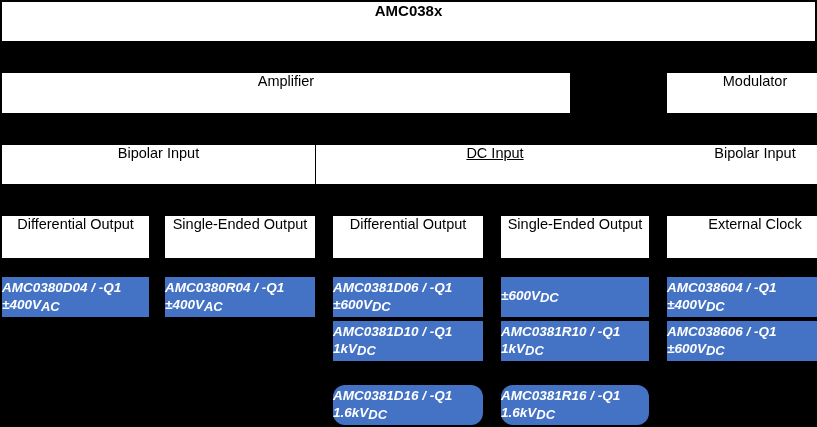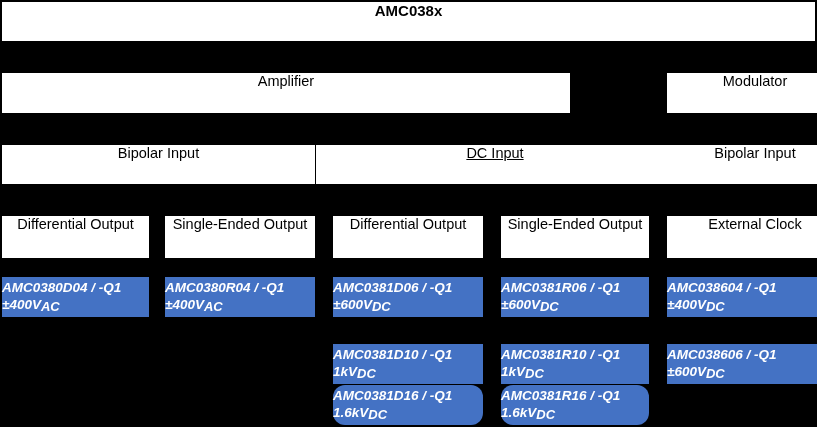--- a/index.html
+++ b/index.html
@@ -31,21 +31,21 @@
     line-height:1.32;
   }
   .vsub { font-size:13px; vertical-align:-2px; }
 
   
   .r1 { top:2px;   height:39px; }
   .r2 { top:73px;  height:40px; }
   .r3 { top:145px; height:39px; }
   .r4 { top:216px; height:42px; }
   .r5 { top:277px; height:40px; }
-  .r6 { top:344px; height:40px; }
+  .r6 { top:321px; height:40px; }
   .r7 { top:385px; height:40px;border-radius:12px; }
 
   
   .c1 { left:2px;   width:147px; }
   .c2 { left:165px; width:150px; }
   .c3 { left:333px; width:150px; }
   .c4 { left:501px; width:148px; }
   .c5 { left:667px; width:176px; }
   .c1-2  { left:2px;   width:313px; }
   .c3-4  { left:316px; width:358px;text-decoration:underline; }
@@ -100,21 +100,20 @@
   </div>
   <div class="box blue r5 c2">
     <div>AMC0380R04 / -Q1</div>
     <div><span>±400V</span><span class="vsub">AC</span></div>
   </div>
   <div class="box blue r5 c3">
     <div>AMC0381D06 / -Q1</div>
     <div><span>±600V</span><span class="vsub">DC</span></div>
   </div>
   <div class="box blue r5 c4">
-    <div>AMC0381R06 / -Q1</div>
     <div><span>±600V</span><span class="vsub">DC</span></div>
   </div>
   <div class="box blue r5 c5">
     <div>AMC038604 / -Q1</div>
     <div><span>±400V</span><span class="vsub">DC</span></div>
   </div>
 
   <div class="box blue r6 c3">
     <div>AMC0381D10 / -Q1</div>
     <div><span>1kV</span><span class="vsub">DC</span></div>

